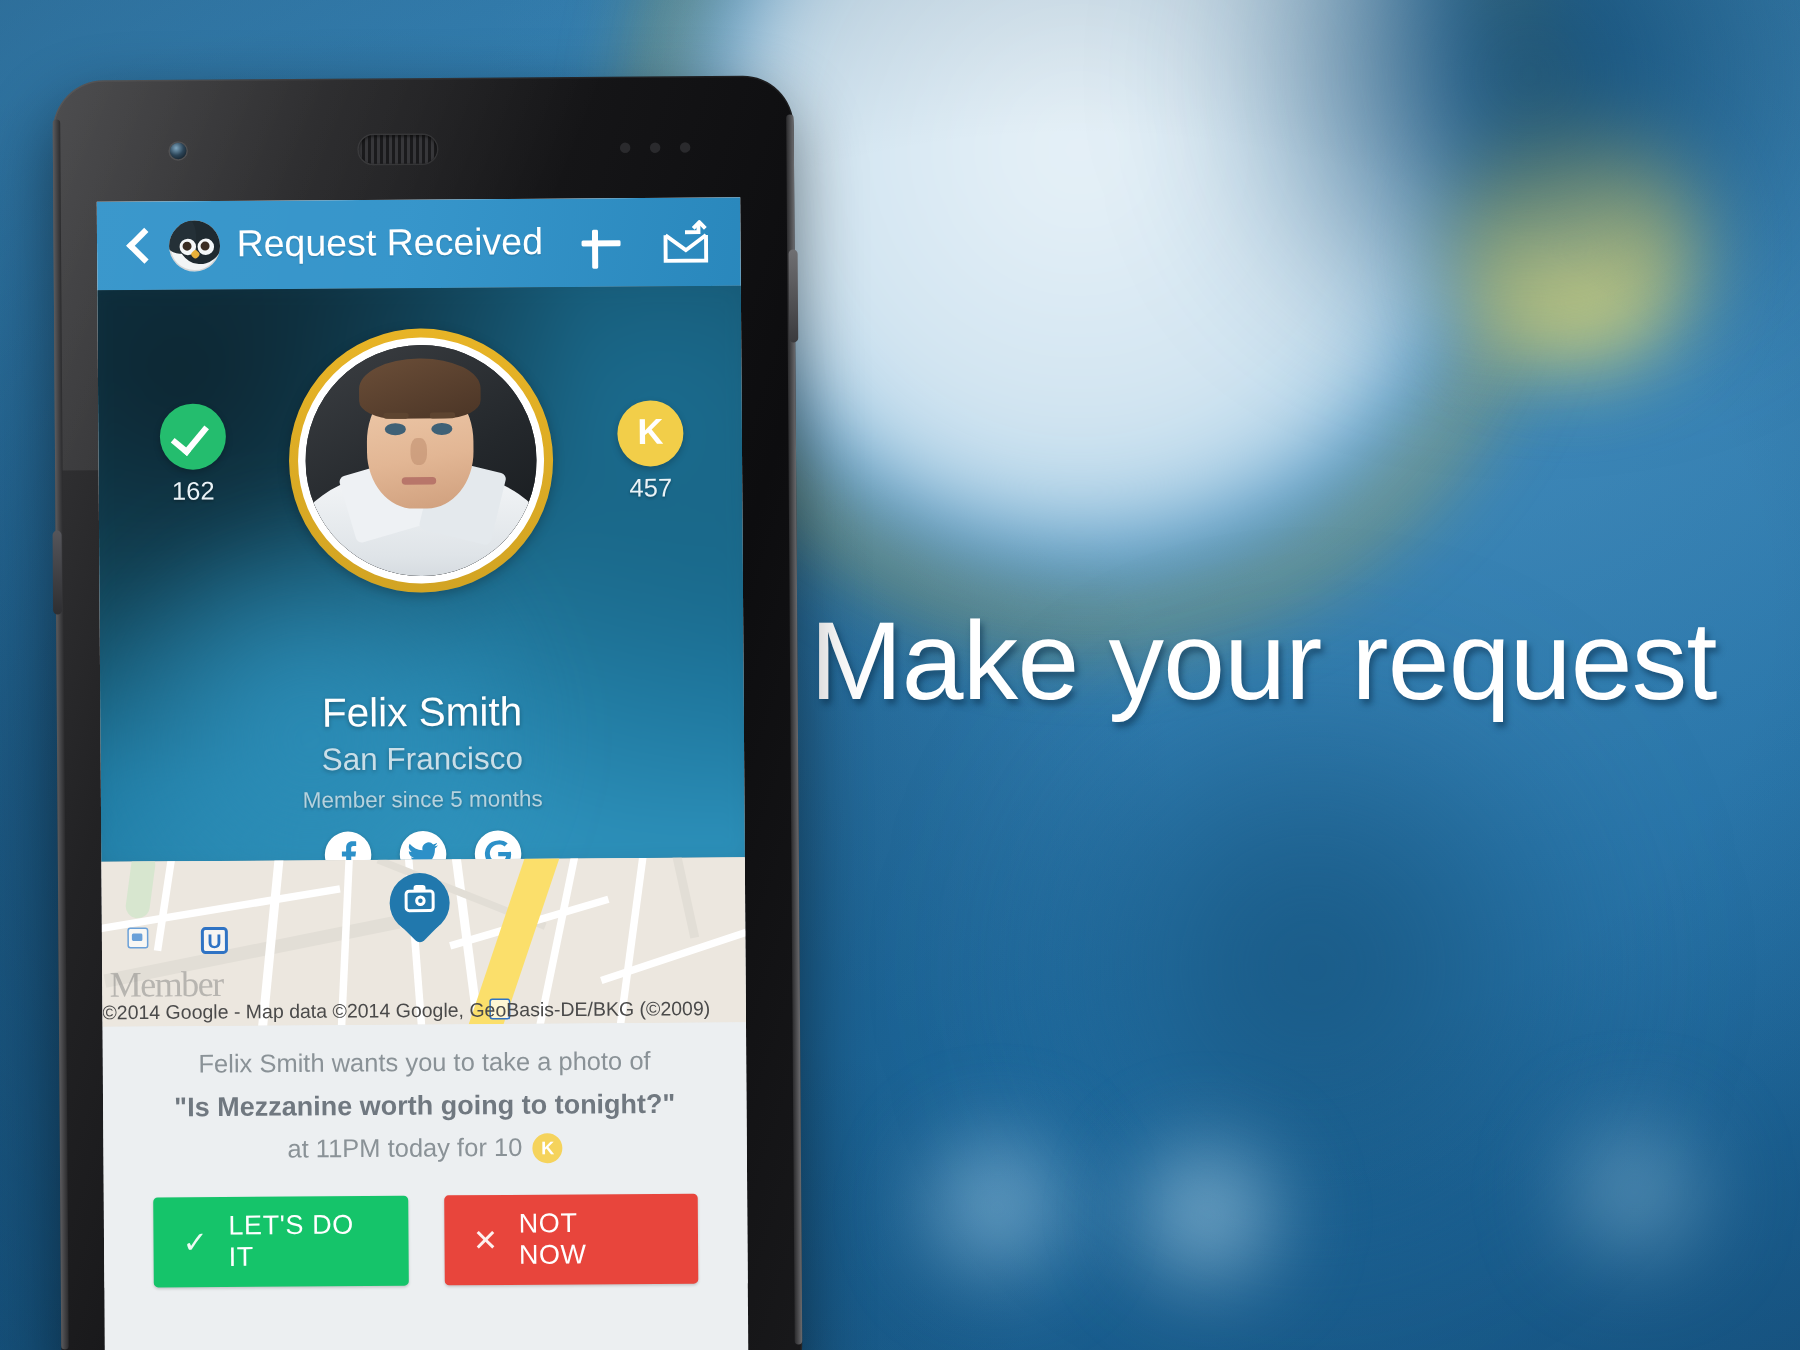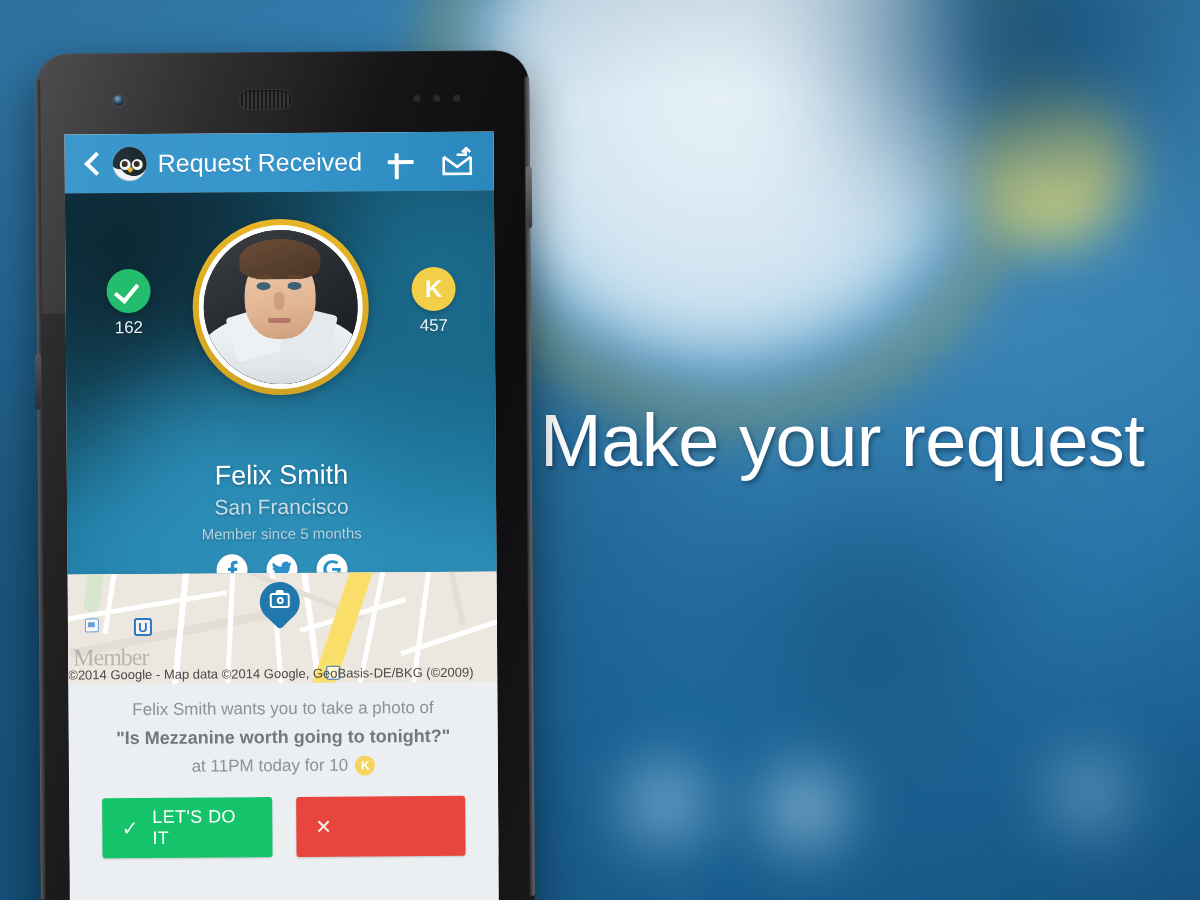--- a/index.html
+++ b/index.html
@@ -393,19 +393,20 @@
           <span class="kcoin-sm">K</span>
         </div>
 
         <div class="actions">
           <button class="btn btn-go">
             <span class="btn-ico">✓</span>
             <span class="btn-lbl">LET'S DO IT</span>
           </button>
           <button class="btn btn-no">
             <span class="btn-ico">✕</span>
+            <span class="btn-lbl">NOT NOW</span>
           </button>
         </div>
       </div>
 
     </div>
   </div>
 </div>
 
 </body></html>

